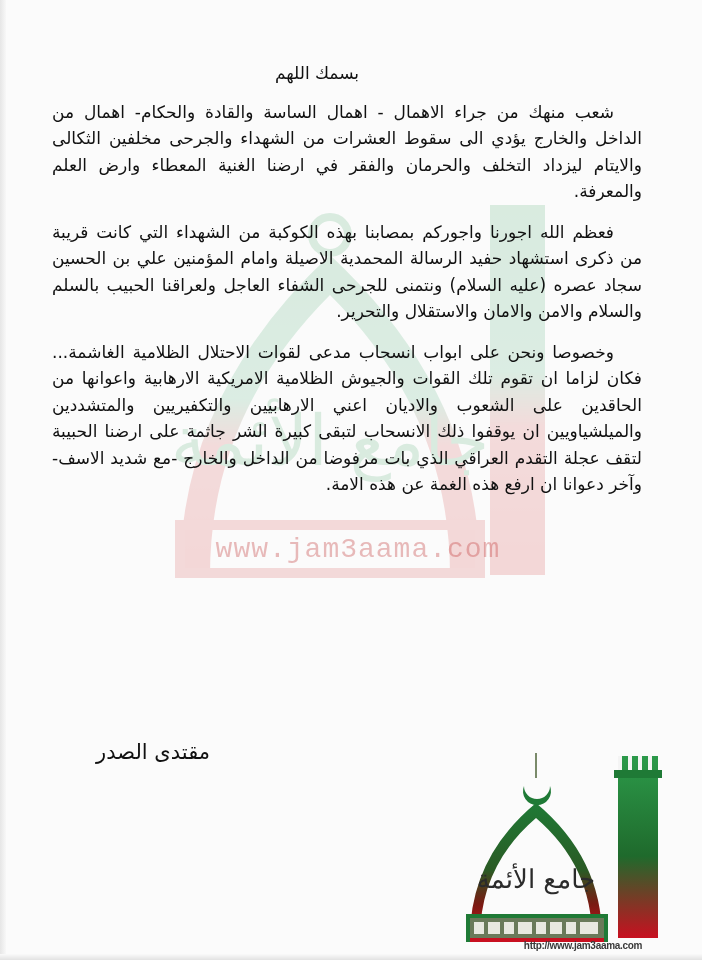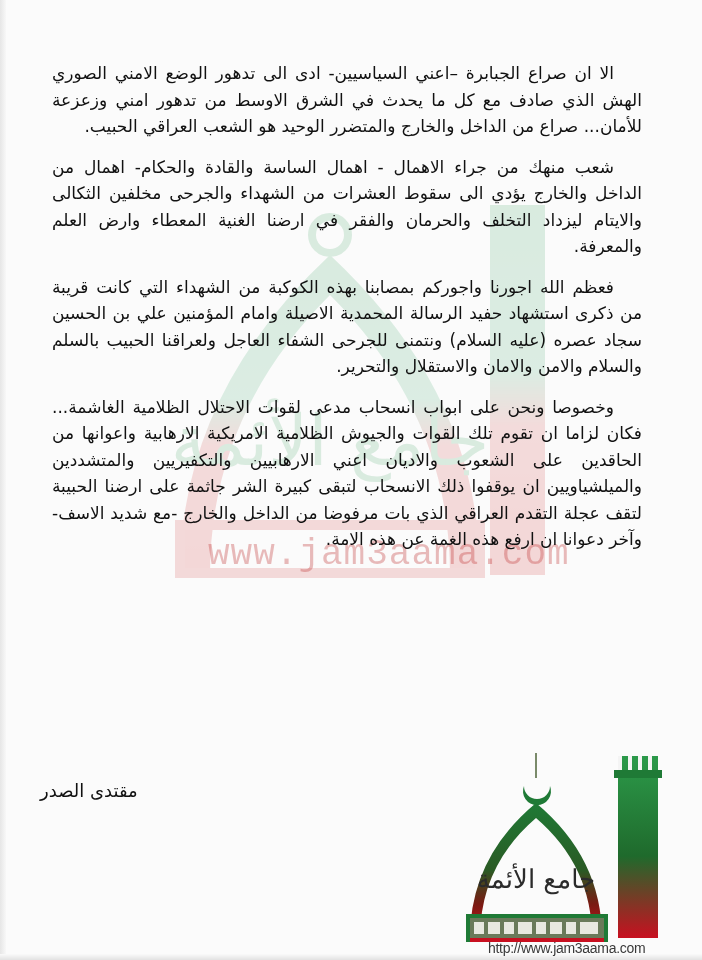--- a/index.html
+++ b/index.html
@@ -17,45 +17,45 @@
       position: absolute; left: 0; bottom: 0; width: 702px; height: 6px;
       background: linear-gradient(to top, #e2e2e2, #fafafa);
     }
     
     .watermark {
       position: absolute; left: 160px; top: 195px; width: 390px; height: 390px;
       opacity: 0.16; pointer-events: none;
     }
     .wm-url {
       position: absolute; left: 208px; top: 534px; width: 300px; text-align: center;
-      font-family: "Liberation Mono", monospace; font-size: 36px; color: #c03030;
+      font-family: "Liberation Mono", monospace; font-size: 28px; color: #c03030;
       opacity: 0.32; letter-spacing: 1px;
     }
     .content {
       position: absolute; left: 52px; top: 60px; width: 590px;
       direction: rtl; text-align: justify;
       font-size: 17px; line-height: 26.5px;
     }
     .title {
       text-align: center; font-size: 17px; margin: 0 0 12px 0;
       padding-right: 60px;
     }
     .para { margin: 0 0 14px 0; text-align-last: right; }
     .para.indent { text-indent: 28px; }
     .signature {
-      position: absolute; left: 40px; top: 780px; width: 200px;
-      direction: rtl; text-align: left; font-size: 18px;
+      position: absolute; left: 40px; top: 740px; width: 200px;
+      direction: rtl; text-align: right; font-size: 21px;
     }
     .signature div { margin-bottom: 18px; }
     .logo {
       position: absolute; left: 466px; top: 748px; width: 200px; height: 212px;
     }
     .logo-url {
-      position: absolute; left: 488px; top: 940px; width: 150px;
-      font-family: "Liberation Sans", sans-serif; font-size: 14px; font-weight: normal;
+      position: absolute; left: 508px; top: 940px; width: 150px;
+      font-family: "Liberation Sans", sans-serif; font-size: 10px; font-weight: bold;
       color: #3a3a3a; text-align: center; letter-spacing: -0.3px;
     }
   </style>
 </head>
 <body>
 
 <div class="page-edge"></div>
 <div class="bottom-edge"></div>
 
 <svg class="watermark" viewBox="0 0 390 390">
@@ -69,21 +69,21 @@
   </defs>
   <path d="M20 380 Q20 200 170 60 Q320 200 320 380 L290 380 Q290 220 170 100 Q50 220 50 380 Z" fill="url(#wmg)"></path>
   <rect x="330" y="10" width="55" height="370" fill="url(#wmg)"></rect>
   <rect x="20" y="330" width="300" height="48" fill="none" stroke="#d03030" stroke-width="10"></rect>
   <circle cx="170" cy="40" r="18" fill="none" stroke="#2e9a55" stroke-width="8"></circle>
   <text x="170" y="270" text-anchor="middle" font-size="70" fill="#2e9a55" font-family="DejaVu Serif, serif">جامع الأئمة</text>
 </svg>
 <div class="wm-url">www.jam3aama.com</div>
 
 <div class="content">
-  <p class="para indent">الا ان صراع الجبابرة –اعني السياسيين- ادى الى تدهور الوضع الامني الصوري الهش الذي صادف مع كل ما يحدث في الشرق الاوسط من تدهور امني وزعزعة للأمان... صراع من الداخل والخارج والمتضرر الوحيد هو الشعب العراقي الحبيب.</p>
+  <div class="title">بسمك اللهم</div>
   <p class="para indent">شعب منهك من جراء الاهمال - اهمال الساسة والقادة والحكام- اهمال من الداخل والخارج يؤدي الى سقوط العشرات من الشهداء والجرحى مخلفين الثكالى والايتام ليزداد التخلف والحرمان والفقر في ارضنا الغنية المعطاء وارض العلم والمعرفة.</p>
   <p class="para indent">فعظم الله اجورنا واجوركم بمصابنا بهذه الكوكبة من الشهداء التي كانت قريبة من ذكرى استشهاد حفيد الرسالة المحمدية الاصيلة وامام المؤمنين علي بن الحسين سجاد عصره (عليه السلام) ونتمنى للجرحى الشفاء العاجل ولعراقنا الحبيب بالسلم والسلام والامن والامان والاستقلال والتحرير.</p>
   <p class="para indent">وخصوصا ونحن على ابواب انسحاب مدعى لقوات الاحتلال الظلامية الغاشمة... فكان لزاما ان تقوم تلك القوات والجيوش الظلامية الامريكية الارهابية واعوانها من الحاقدين على الشعوب والاديان اعني الارهابيين والتكفيريين والمتشددين والميلشياويين ان يوقفوا ذلك الانسحاب لتبقى كبيرة الشر جاثمة على ارضنا الحبيبة لتقف عجلة التقدم العراقي الذي بات مرفوضا من الداخل والخارج -مع شديد الاسف- وآخر دعوانا ان ارفع هذه الغمة عن هذه الامة.</p>
 </div>
 
 <div class="signature">
   <div style="padding-right:30px;">مقتدى الصدر</div>
 </div>
 
 <svg class="logo" viewBox="0 0 200 212">

